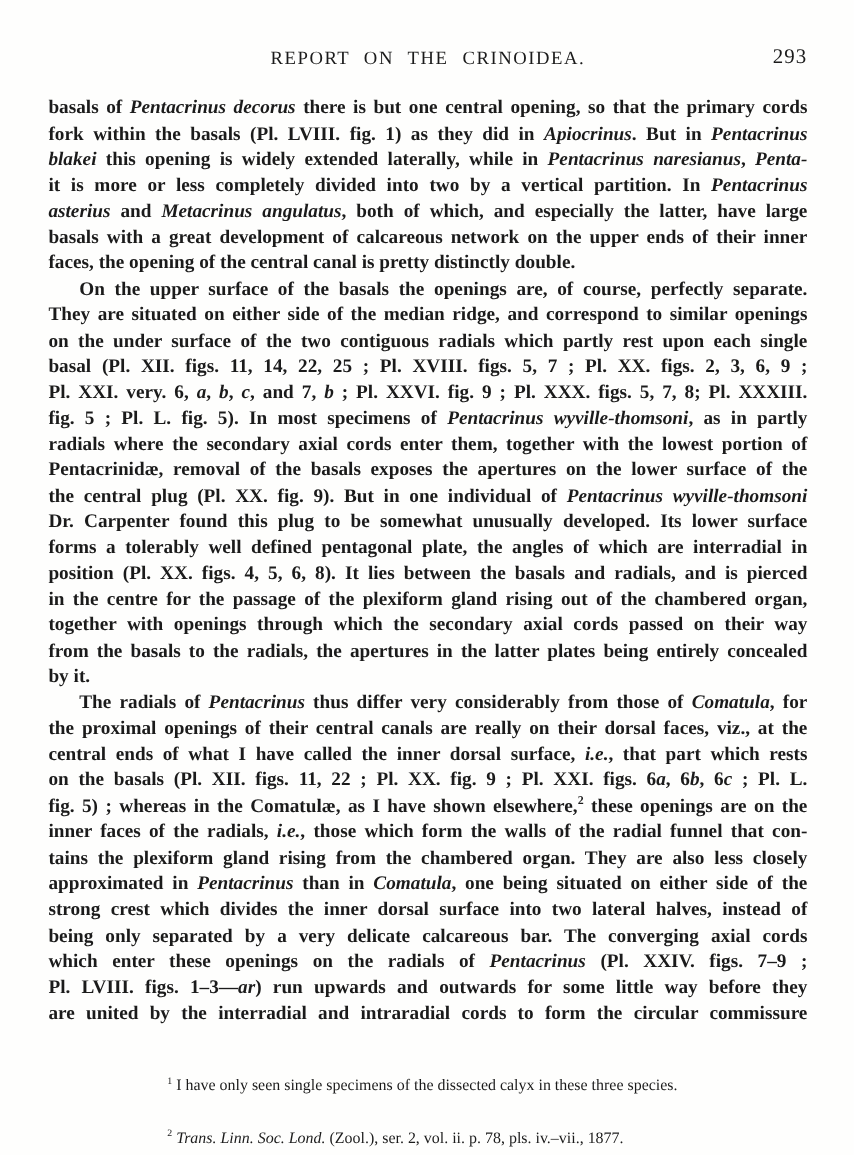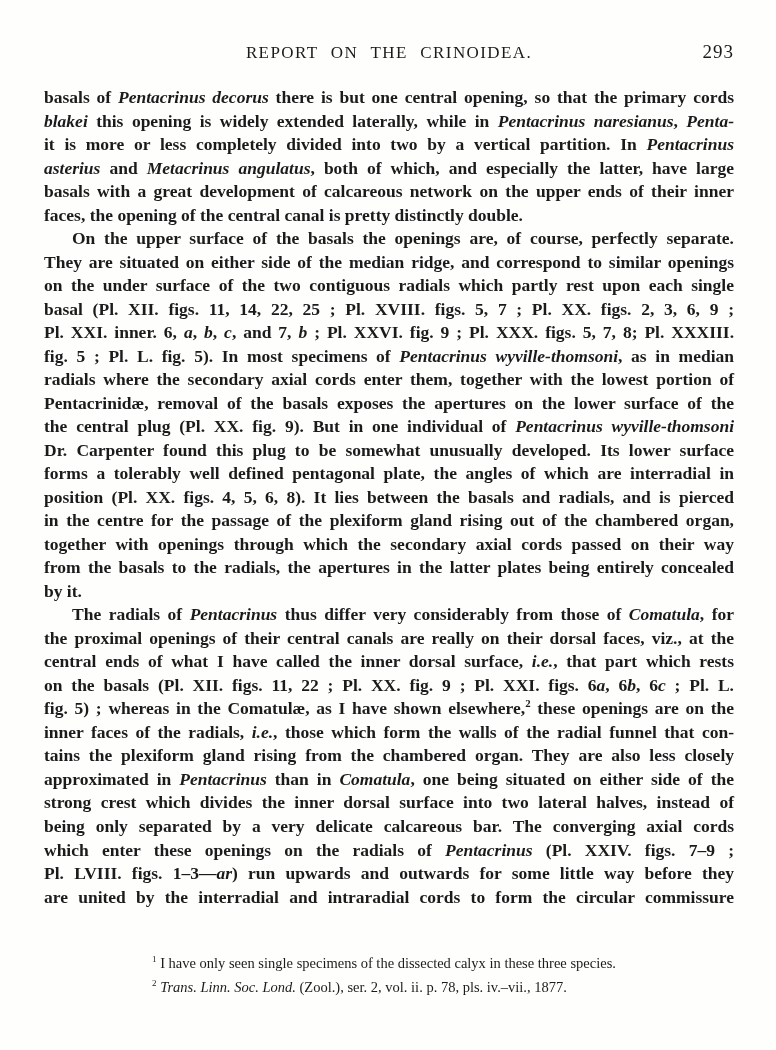--- a/index.html
+++ b/index.html
@@ -74,44 +74,46 @@
     position: absolute;
     top: 952px;
     left: 152px;
     width: 575px;
     font-size: 14.5px;
   }
   .fline {
     height: 23.5px;
     line-height: 23.5px;
     white-space: nowrap;
+    margin-top: 24px;
   }
 </style>
 </head>
 <body>
 
 <div id="page">
   <div id="header">
     <div id="running-title">REPORT ON THE CRINOIDEA.</div>
     <div id="page-number">293</div>
   </div>
 
   <div id="body-text">
       <div class="line"><span>basals of </span><span class="it">Pentacrinus decorus</span><span> there is but one central opening, so that the primary cords</span></div>
+      <div class="line"><span>fork within the basals (Pl. LVIII. fig. 1) as they did in </span><span class="it">Apiocrinus</span><span>.  But in </span><span class="it">Pentacrinus</span></div>
       <div class="line"><span class="it">blakei</span><span> this opening is widely extended laterally, while in </span><span class="it">Pentacrinus naresianus</span><span>, </span><span class="it">Penta-</span></div>
       <div class="line"><span>it is more or less completely divided into two by a vertical partition.  In </span><span class="it">Pentacrinus</span></div>
       <div class="line"><span class="it">asterius</span><span> and </span><span class="it">Metacrinus angulatus</span><span>, both of which, and especially the latter, have large</span></div>
       <div class="line"><span>basals with a great development of calcareous network on the upper ends of their inner</span></div>
       <div class="line end"><span>faces, the opening of the central canal is pretty distinctly double.</span></div>
       <div class="line indent"><span>On the upper surface of the basals the openings are, of course, perfectly separate.</span></div>
       <div class="line"><span>They are situated on either side of the median ridge, and correspond to similar openings</span></div>
       <div class="line"><span>on the under surface of the two contiguous radials which partly rest upon each single</span></div>
       <div class="line"><span>basal (Pl. XII. figs. 11, 14, 22, 25 ; Pl. XVIII. figs. 5, 7 ; Pl. XX. figs. 2, 3, 6, 9 ;</span></div>
-      <div class="line"><span>Pl. XXI. inner. 6, </span><span class="it">a</span><span>, </span><span class="it">b</span><span>, </span><span class="it">c</span><span>, and 7, </span><span class="it">b</span><span> ; Pl. XXVI. fig. 9 ; Pl. XXX. figs. 5, 7, 8; Pl. XXXIII.</span></div>
-      <div class="line"><span>fig. 5 ; Pl. L. fig. 5).  In most specimens of </span><span class="it">Pentacrinus wyville-thomsoni</span><span>, as in median</span></div>
+      <div class="line"><span>Pl. XXI. very. 6, </span><span class="it">a</span><span>, </span><span class="it">b</span><span>, </span><span class="it">c</span><span>, and 7, </span><span class="it">b</span><span> ; Pl. XXVI. fig. 9 ; Pl. XXX. figs. 5, 7, 8; Pl. XXXIII.</span></div>
+      <div class="line"><span>fig. 5 ; Pl. L. fig. 5).  In most specimens of </span><span class="it">Pentacrinus wyville-thomsoni</span><span>, as in partly</span></div>
       <div class="line"><span>radials where the secondary axial cords enter them, together with the lowest portion of</span></div>
       <div class="line"><span>Pentacrinidæ, removal of the basals exposes the apertures on the lower surface of the</span></div>
       <div class="line"><span>the central plug (Pl. XX. fig. 9).  But in one individual of </span><span class="it">Pentacrinus wyville-thomsoni</span></div>
       <div class="line"><span>Dr. Carpenter found this plug to be somewhat unusually developed.  Its lower surface</span></div>
       <div class="line"><span>forms a tolerably well defined pentagonal plate, the angles of which are interradial in</span></div>
       <div class="line"><span>position (Pl. XX. figs. 4, 5, 6, 8).  It lies between the basals and radials, and is pierced</span></div>
       <div class="line"><span>in the centre for the passage of the plexiform gland rising out of the chambered organ,</span></div>
       <div class="line"><span>together with openings through which the secondary axial cords passed on their way</span></div>
       <div class="line"><span>from the basals to the radials, the apertures in the latter plates being entirely concealed</span></div>
       <div class="line end"><span>by it.</span></div>

